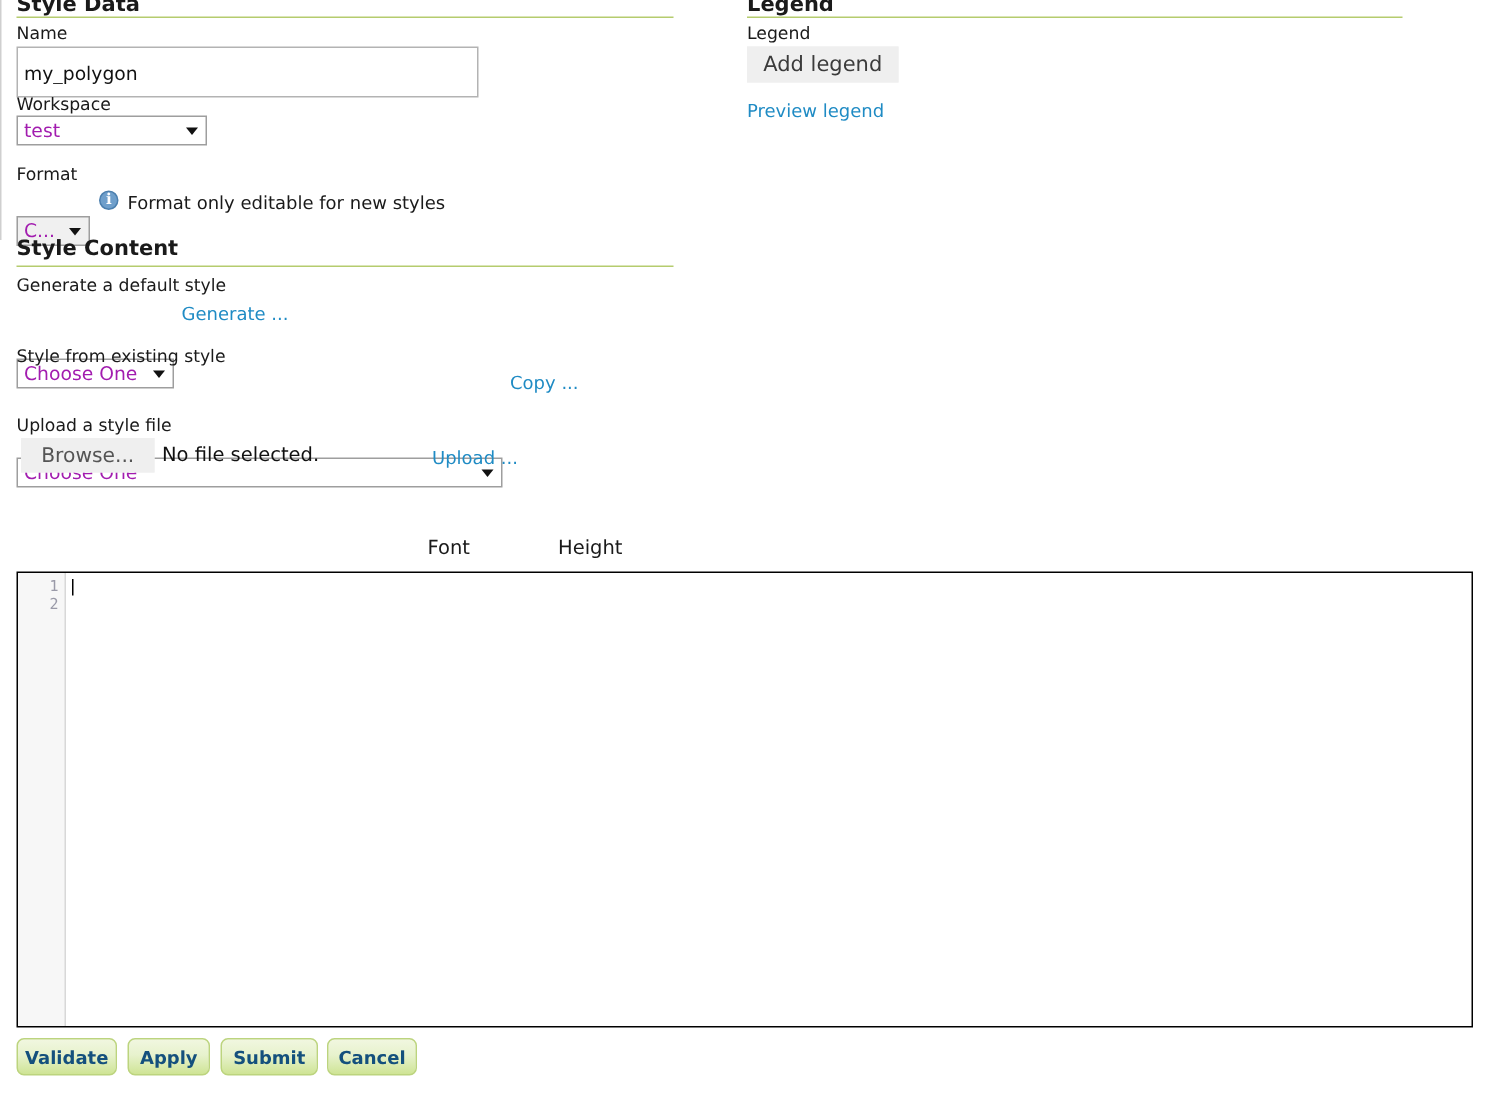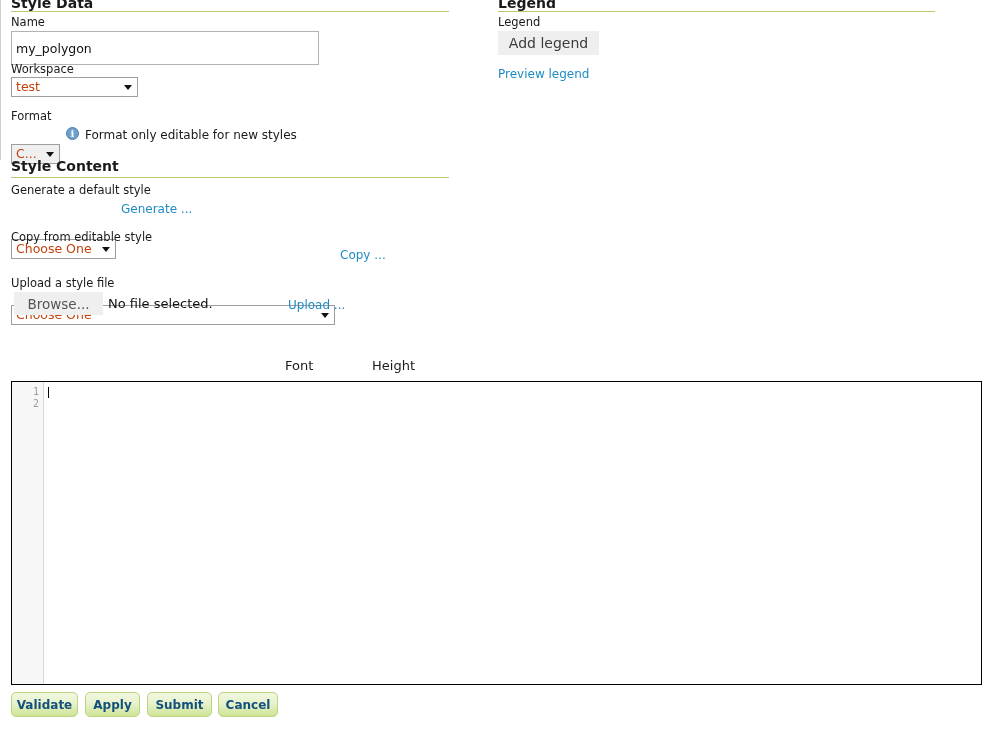--- a/index.html
+++ b/index.html
@@ -66,21 +66,21 @@
     outline: none;
   }
 
   
   .sel {
     box-sizing: border-box;
     border: 1px solid #9e9e9e;
     background: #ffffff;
     font-family: "DejaVu Sans", "Liberation Sans", sans-serif;
     font-size: 12.5px;
-    color: #c2410c;
+    color: #a21caf;
     height: 20px;
     line-height: 18px;
     padding: 0 20px 0 4px;
     position: relative;
     white-space: nowrap;
     overflow: hidden;
     cursor: pointer;
   }
   .sel .caret {
     position: absolute;
@@ -260,21 +260,21 @@
 <div class="abs section-head" style="left:11px; top:158px;">Style Content</div>
 <div class="abs section-rule" style="left:11px; top:177px; width:438px;"></div>
 
 <div class="abs lbl" style="left:11px; top:183px;">Generate a default style</div>
 <div class="abs sel" style="left:11px; top:199px; width:105px;">
   <span>Choose One</span>
   <span class="caret"></span>
 </div>
 <a class="abs link" style="left:121px; top:202px;">Generate ...</a>
 
-<div class="abs lbl" style="left:11px; top:230px;">Copy from editable style</div>
+<div class="abs lbl" style="left:11px; top:230px;">Style from existing style</div>
 <div class="abs sel" style="left:11px; top:245px; width:324px;">
   <span>Choose One</span>
   <span class="caret"></span>
 </div>
 <a class="abs link" style="left:340px; top:248px;">Copy ...</a>
 
 <div class="abs lbl" style="left:11px; top:276px;text-align:right;">Upload a style file</div>
 <div class="abs grey-btn" style="left:14px; top:292px; width:89px; height:23px; line-height:22px; font-size:13.5px; color:#555;">Browse...</div>
 <div class="abs" style="left:108px; top:296px; font-size:13px; color:#111; white-space:nowrap;">No file selected.</div>
 <a class="abs link" style="left:288px; top:298px;">Upload ...</a>

